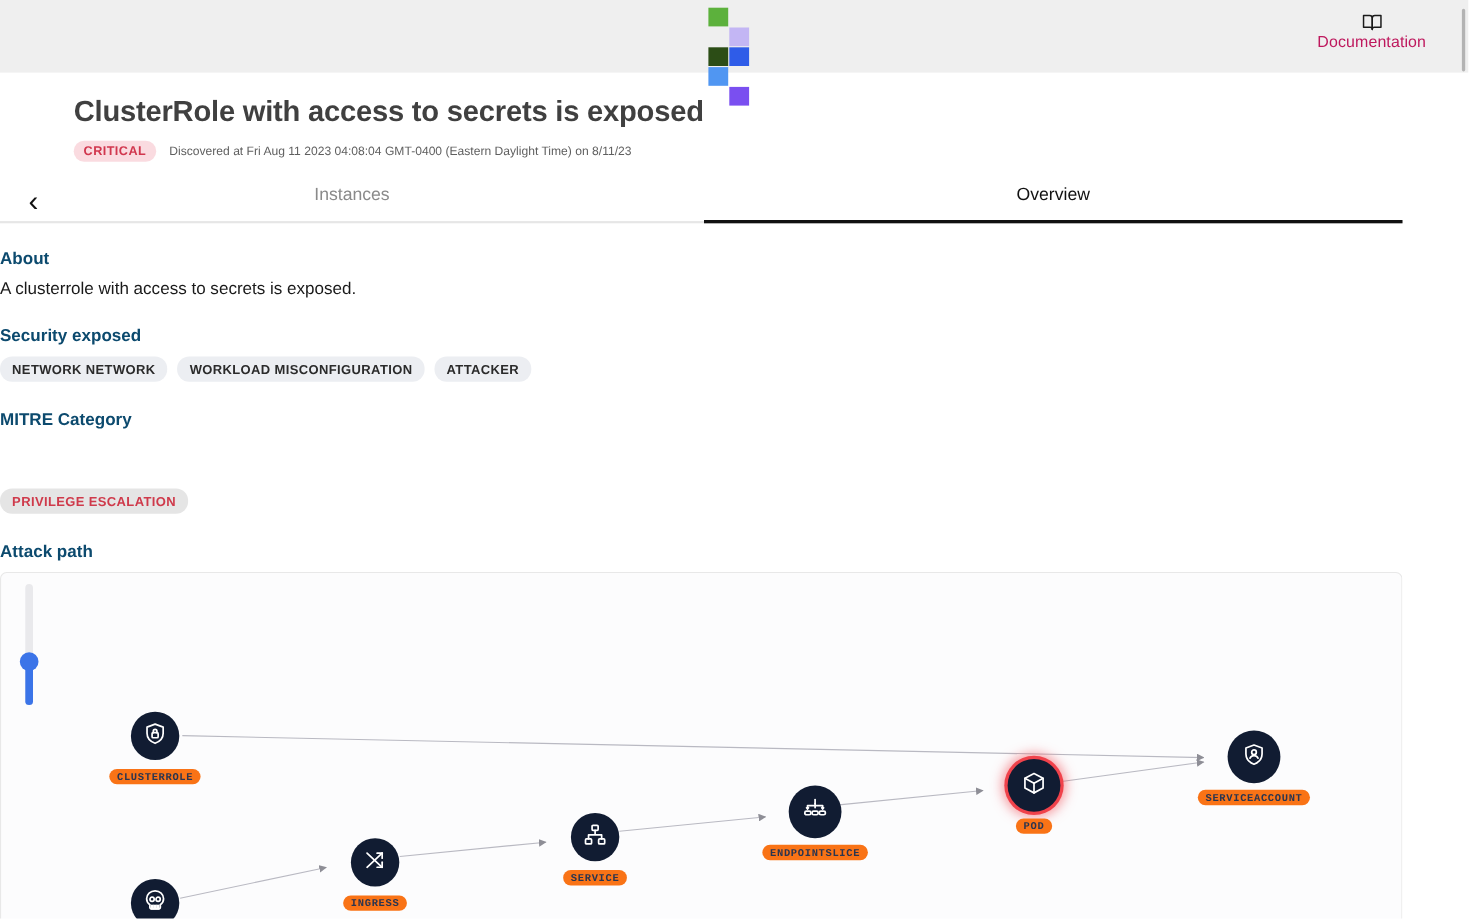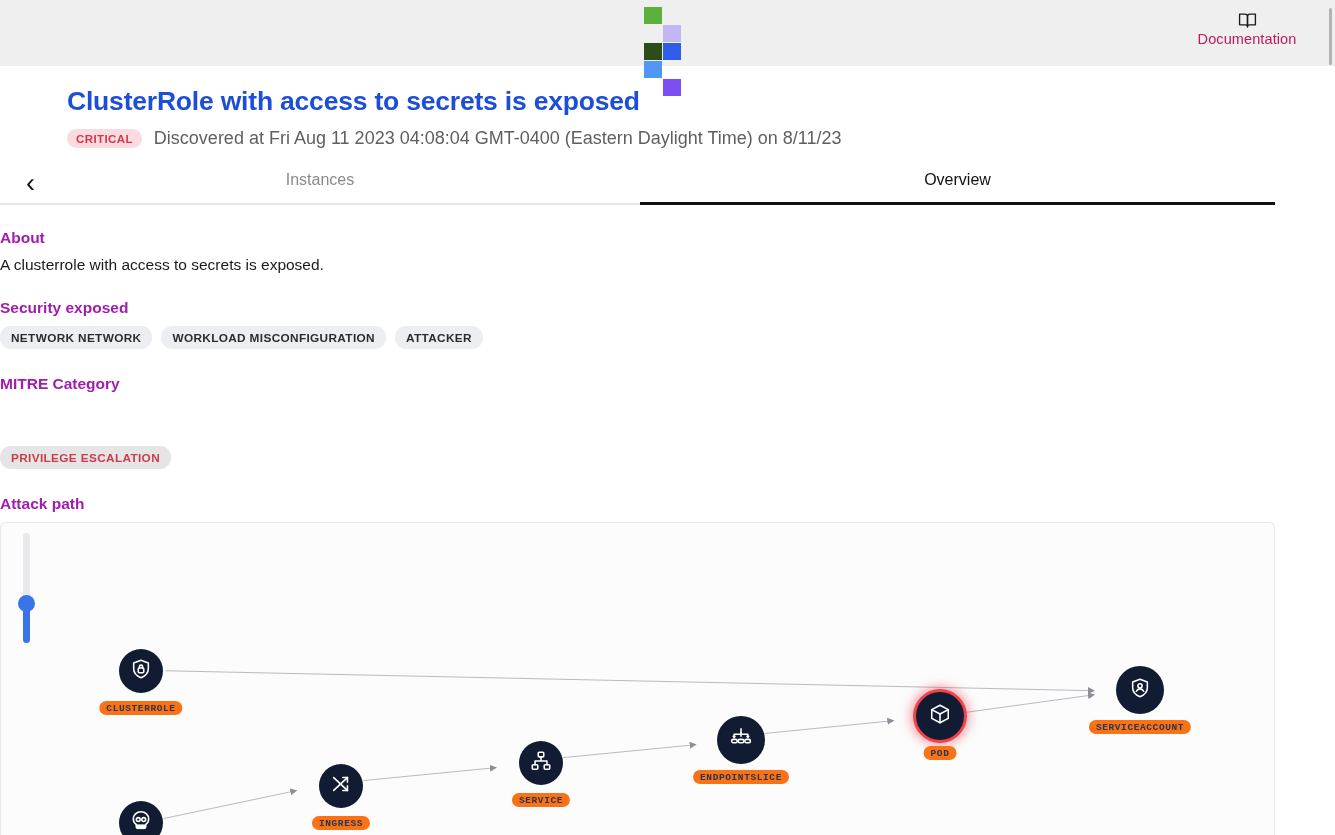--- a/index.html
+++ b/index.html
@@ -61,42 +61,42 @@
     color: #111;
     line-height: 1;
     cursor: pointer;
     font-weight: 500;
     user-select: none;
   }
   .page-title {
     margin-left: 67px;
     font-size: 26.5px;
     font-weight: bold;
-    color: #1d4ed8;
+    color: #404040;
     letter-spacing: -.2px;
     line-height: 1.15;
   }
   .meta-row {
     margin-left: 67px;
     margin-top: 12px;
     display: flex;
     align-items: center;
     gap: 12px;
   }
   .sev-badge {
     background: #fadbe0;
     color: #d1374e;
     font-size: 11.5px;
     font-weight: bold;
     letter-spacing: .4px;
     padding: 4px 9px 3px;
     border-radius: 11px;
   }
   .meta-text {
-    font-size: 18px;
+    font-size: 11px;
     color: #5f5f5f;
   }
 
   
   .tabs {
     margin-top: 22px;
     display: flex;
     border-bottom: 2px solid #e6e6e6;
     width: 1275px;
   }
@@ -117,21 +117,21 @@
     height: 3px;
     background: #111;
   }
   .tab:nth-child(2) { flex: 0 0 635px; }
 
   
   .content { padding: 24px 0 0 0; }
   .sec-head {
     font-size: 15.5px;
     font-weight: bold;
-    color: #a21caf;
+    color: #0c4a6e;
     margin-bottom: 9px;
   }
   .about-text {
     font-size: 15.5px;
     color: #1a1a1a;
     margin-bottom: 25px;
   }
   .chips { display: flex; gap: 9px; margin-bottom: 26px; }
   .chip {
     background: #eceef2;

